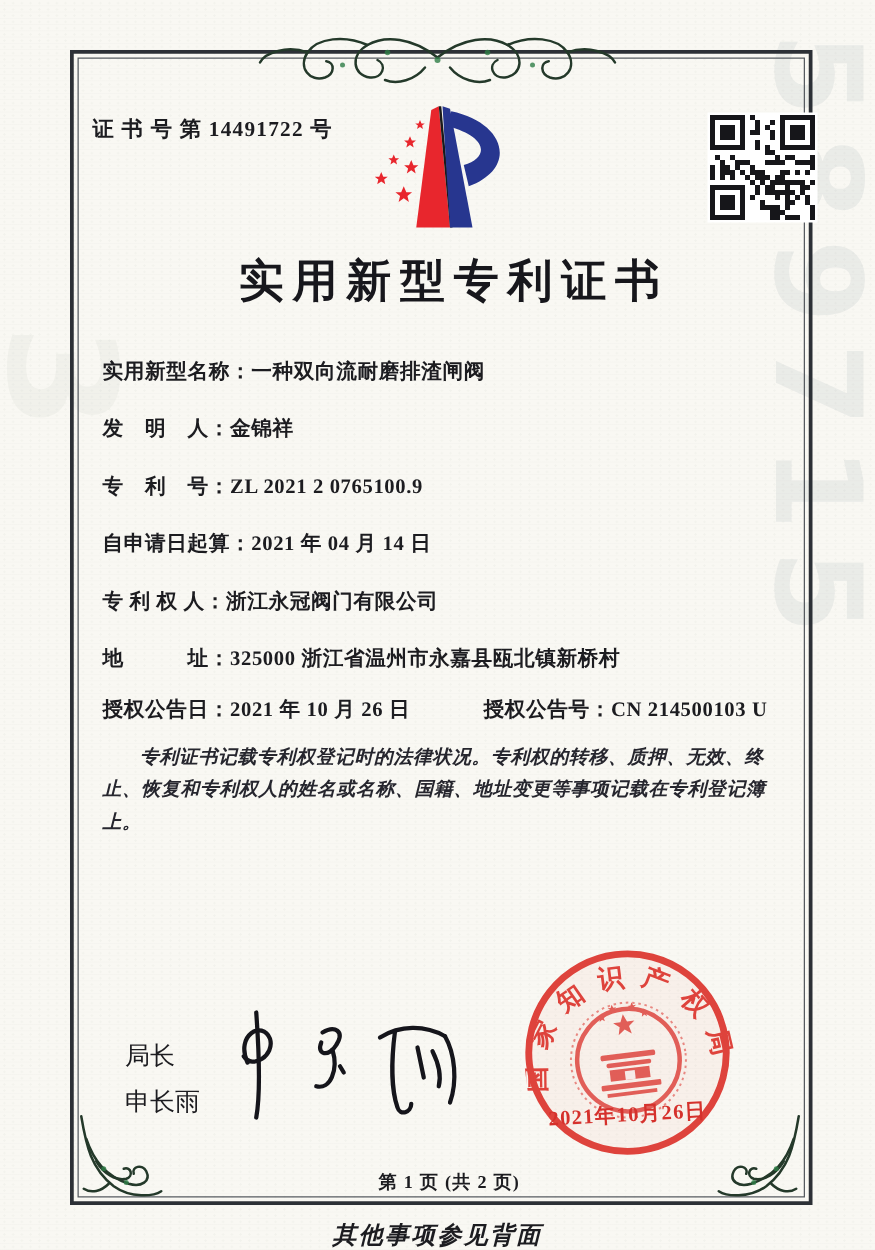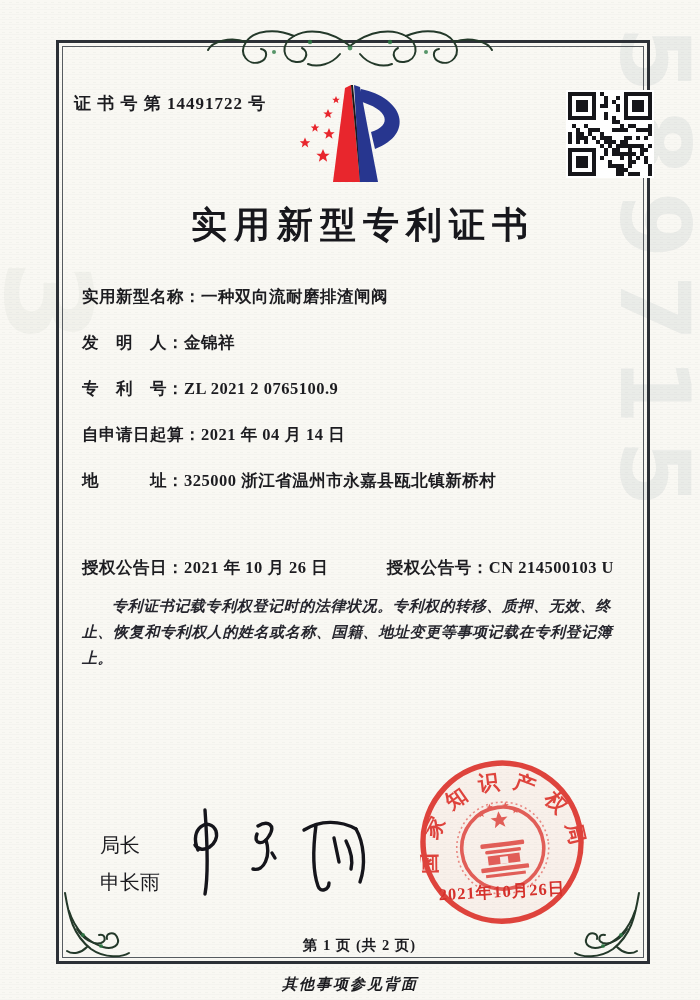--- a/index.html
+++ b/index.html
@@ -51,21 +51,21 @@
   .paras p{margin:0;text-indent:2em;}
   .signer{position:absolute;left:100px;top:827px;font-size:20px;font-weight:normal;line-height:1.85;font-family:"Liberation Sans","DejaVu Sans",sans-serif;}
   .sig{position:absolute;left:168px;top:798px;}
   .seal{position:absolute;left:419px;top:758px;transform:rotate(-7deg);opacity:0.93;}
   .seal-date{
     position:absolute;left:412px;top:881px;width:180px;text-align:center;
     color:#d5312c;font-size:16.5px;font-weight:bold;letter-spacing:1px;
     transform:rotate(-3deg);font-family:"Liberation Serif",serif;
   }
   .page-no{position:absolute;left:0;right:0;top:936px;text-align:center;font-size:14.5px;font-weight:bold;letter-spacing:1px;padding-left:19px;}
-  .back-note{position:absolute;left:0;right:0;top:975px;text-align:center;font-size:15px;font-weight:bold;font-style:italic;letter-spacing:2px;}
+  .back-note{position:absolute;left:0;right:0;top:975px;text-align:center;font-size:19px;font-weight:bold;font-style:italic;letter-spacing:2px;}
 </style>
 </head>
 <body>
 
 <div class="page">
   <div class="texture"></div>
 
   <div class="wm wm-right">589715</div>
   <div class="wm wm-left">3</div>
 
@@ -273,20 +273,24 @@
     </div>
     <div class="field-row">
       <span class="field-label">专　利　号：</span>
       <span class="field-value">ZL 2021 2 0765100.9</span>
     </div>
     <div class="field-row">
       <span class="field-label">自申请日起算：</span>
       <span class="field-value">2021 年 04 月 14 日</span>
     </div>
     <div class="field-row">
+      <span class="field-label">专 利 权 人：</span>
+      <span class="field-value">浙江永冠阀门有限公司</span>
+    </div>
+    <div class="field-row">
       <span class="field-label">地　　　址：</span>
       <span class="field-value">325000 浙江省温州市永嘉县瓯北镇新桥村</span>
     </div>
   </div>
 
   <div class="grant-row">
     <span><span>授权公告日：</span><span>2021 年 10 月 26 日</span></span>
     <span class="grant-right"><span>授权公告号：</span><span>CN 214500103 U</span></span>
   </div>
 

